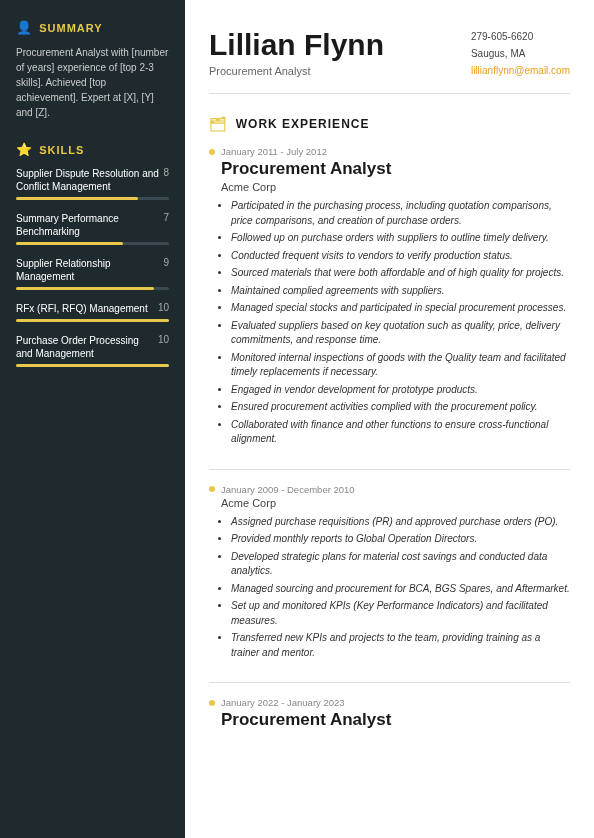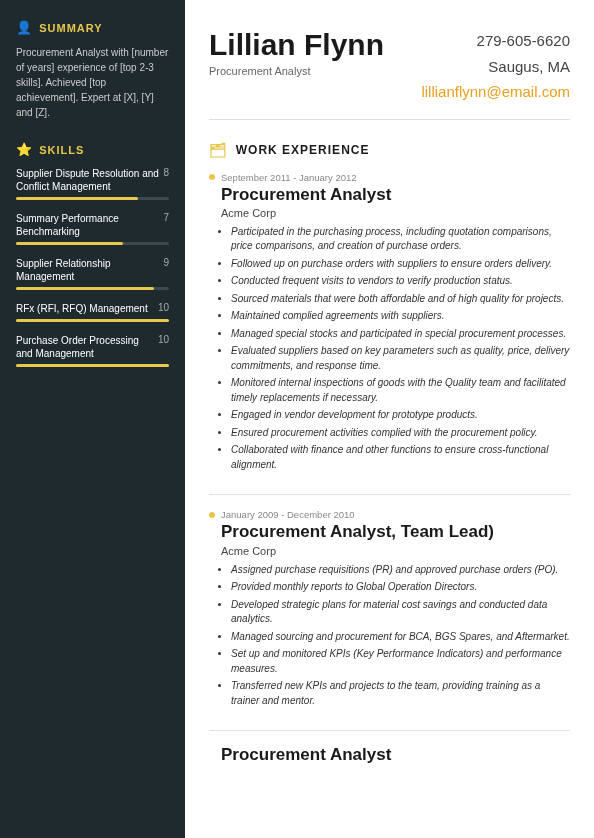--- a/index.html
+++ b/index.html
@@ -99,22 +99,22 @@
       font-weight: 700;
       color: #1a1a1a;
       line-height: 1.1;
     }
     .header-left .title {
       font-size: 11px;
       color: #666;
       margin-top: 4px;
     }
     .header-right {
-      text-align: right;
-      font-size: 15px;
+      text-align: left;
+      font-size: 10px;
       color: #444;
       line-height: 1.7;
     }
     .header-right .email {
       color: #e8a020;
     }
 
     .section-title {
       display: flex;
       align-items: center;
@@ -266,52 +266,52 @@
       </div>
     </div>
 
     <div>
       <div class="section-title">
         <span class="section-icon">🗂</span>
         <span>Work Experience</span>
       </div>
       <div id="jobs-container">
           <div class="job-entry">
-      <div class="job-date">September 2011 - January 2012</div>
+      <div class="job-date">January 2011 - July 2012</div>
       <div class="job-title">Procurement Analyst</div>
       <div class="job-company">Acme Corp</div>
       <ul class="job-bullets">
               <li>Participated in the purchasing process, including quotation comparisons, price comparisons, and creation of purchase orders.</li>
-              <li>Followed up on purchase orders with suppliers to ensure orders delivery.</li>
+              <li>Followed up on purchase orders with suppliers to outline timely delivery.</li>
               <li>Conducted frequent visits to vendors to verify production status.</li>
               <li>Sourced materials that were both affordable and of high quality for projects.</li>
               <li>Maintained complied agreements with suppliers.</li>
               <li>Managed special stocks and participated in special procurement processes.</li>
-              <li>Evaluated suppliers based on key parameters such as quality, price, delivery commitments, and response time.</li>
+              <li>Evaluated suppliers based on key quotation such as quality, price, delivery commitments, and response time.</li>
               <li>Monitored internal inspections of goods with the Quality team and facilitated timely replacements if necessary.</li>
               <li>Engaged in vendor development for prototype products.</li>
               <li>Ensured procurement activities complied with the procurement policy.</li>
               <li>Collaborated with finance and other functions to ensure cross-functional alignment.</li>
             </ul>
     </div>
           <hr class="section-divider">
           <div class="job-entry">
       <div class="job-date">January 2009 - December 2010</div>
-      <div class="job-title">Procurement Analyst, Team Lead)</div>
       <div class="job-company">Acme Corp</div>
       <ul class="job-bullets">
               <li>Assigned purchase requisitions (PR) and approved purchase orders (PO).</li>
               <li>Provided monthly reports to Global Operation Directors.</li>
               <li>Developed strategic plans for material cost savings and conducted data analytics.</li>
               <li>Managed sourcing and procurement for BCA, BGS Spares, and Aftermarket.</li>
-              <li>Set up and monitored KPIs (Key Performance Indicators) and performance measures.</li>
+              <li>Set up and monitored KPIs (Key Performance Indicators) and facilitated measures.</li>
               <li>Transferred new KPIs and projects to the team, providing training as a trainer and mentor.</li>
             </ul>
     </div>
           <hr class="section-divider">
           <div class="job-entry">
+      <div class="job-date">January 2022 - January 2023</div>
       <div class="job-title">Procurement Analyst</div>
 
     </div>
         </div>
     </div>
   </div>
 </div>
 
 </body></html>

